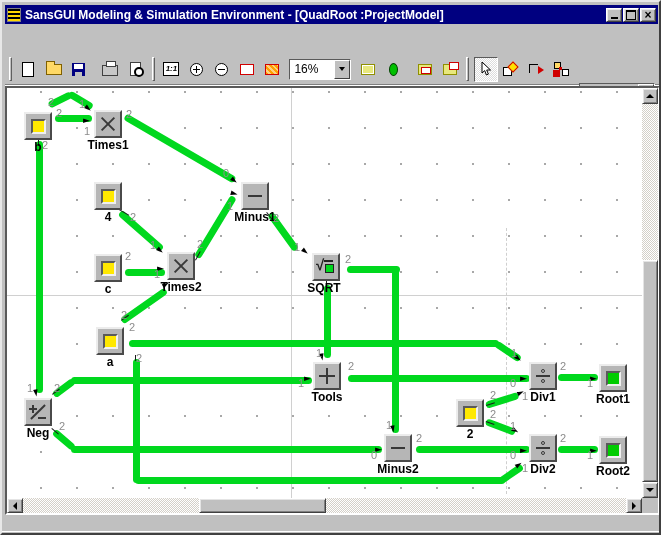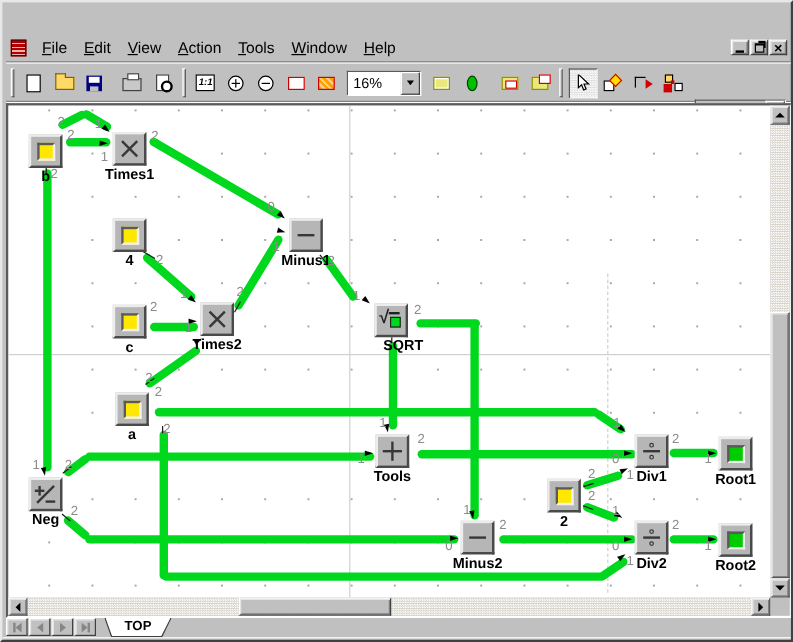--- a/index.html
+++ b/index.html
@@ -144,36 +144,28 @@
   .tabinner{position:absolute;left:1px;top:0;width:54px;height:15px;background:#fff;
             clip-path:polygon(0 0,100% 0,86% 100%,10% 100%);
             font-size:11px;font-weight:bold;text-align:center;line-height:15px;color:#000;}
   .statusbar{position:absolute;left:0;top:529px;width:661px;height:4px;background:#c0c0c0;border-top:1px solid #fff;}
 </style>
 </head>
 <body>
 
 <div id="win">
 
-
-  <div class="menubar">
-    <div class="micon"></div>
-    <span class="mi">File</span>
-    <span class="mi">Edit</span>
-    <span class="mi">View</span>
-    <span class="mi">Action</span>
-    <span class="mi">Tools</span>
-    <span class="mi">Window</span>
-    <span class="mi">Help</span>
-    <span class="mdibtns">
-      <button class="wbtn min"></button>
-      <button class="wbtn restore"></button>
-      <button class="wbtn close"></button>
-    </span>
+  <div class="titlebar">
+    <div class="ticon"></div>
+    <span class="ttext">SansGUI Modeling &amp; Simulation Environment - [QuadRoot :ProjectModel]</span>
+    <button class="wbtn min"></button>
+    <button class="wbtn max"></button>
+    <button class="wbtn close"></button>
   </div>
+
 
   <div class="toolbar">
     <div class="grip"></div>
     <button class="tbtn">
         <i class="ic-new"></i>
       </button>
     <button class="tbtn">
         <i class="ic-open"></i>
       </button>
     <button class="tbtn">
@@ -369,21 +361,21 @@
       <div class="node" style="left:592px;top:348px">
           <div class="cin green"></div>
         </div>
 
       <span class="nl" style="left:1px;top:52px">b</span>
       <span class="nl" style="left:71px;top:50px">Times1</span>
       <span class="nl" style="left:71px;top:122px">4</span>
       <span class="nl" style="left:71px;top:194px">c</span>
       <span class="nl" style="left:144px;top:192px">Times2</span>
       <span class="nl" style="left:218px;top:122px">Minus1</span>
-      <span class="nl" style="left:299px;top:193px">SQRT</span>
+      <span class="nl" style="left:287px;top:193px">SQRT</span>
       <span class="nl" style="left:73px;top:267px">a</span>
       <span class="nl" style="left:1px;top:338px">Neg</span>
       <span class="nl" style="left:290px;top:302px">Tools</span>
       <span class="nl" style="left:361px;top:374px">Minus2</span>
       <span class="nl" style="left:433px;top:339px">2</span>
       <span class="nl" style="left:506px;top:302px">Div1</span>
       <span class="nl" style="left:576px;top:304px">Root1</span>
       <span class="nl" style="left:506px;top:374px">Div2</span>
       <span class="nl" style="left:576px;top:376px">Root2</span>
 
@@ -438,35 +430,16 @@
 
     <div class="hscroll">
       <button class="sbtn ar-lf" style="left:0;top:0;width:16px;height:15px"></button>
       <div class="track" style="left:16px;top:0;width:603px;height:15px"></div>
       <div class="thumb" style="left:192px;top:0;width:127px;height:15px"></div>
       <button class="sbtn ar-rt" style="left:619px;top:0;width:16px;height:15px"></button>
     </div>
     <div class="corner"></div>
   </div>
 
-  <div class="tabrow">
-    <button class="tnav">
-        <span class="tbar"></span>
-        <span class="tg l"></span>
-      </button>
-    <button class="tnav">
-        <span class="tg l"></span>
-      </button>
-    <button class="tnav">
-        <span class="tg r"></span>
-      </button>
-    <button class="tnav">
-        <span class="tg r"></span>
-        <span class="tbar"></span>
-      </button>
-    <div class="tabouter">
-      <div class="tabinner">TOP</div>
-    </div>
-  </div>
 
   <div class="statusbar"></div>
 
 </div>
 
 </body></html>

